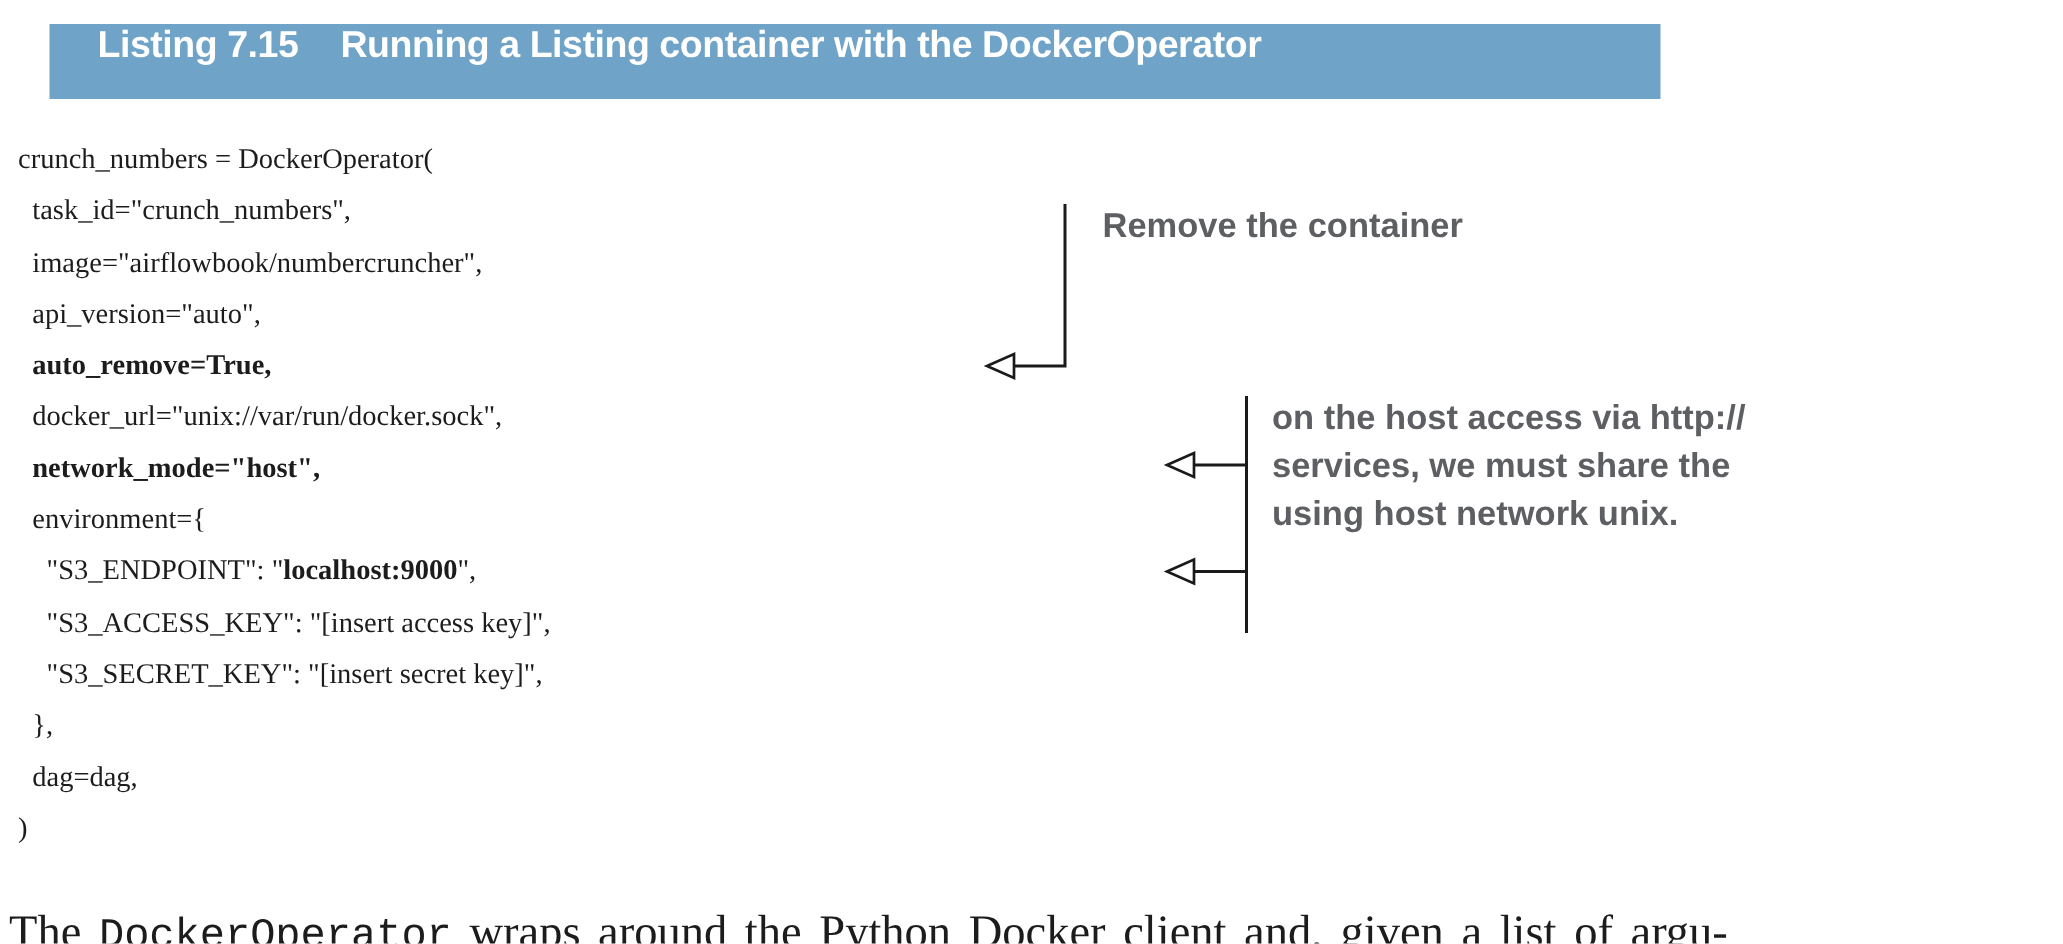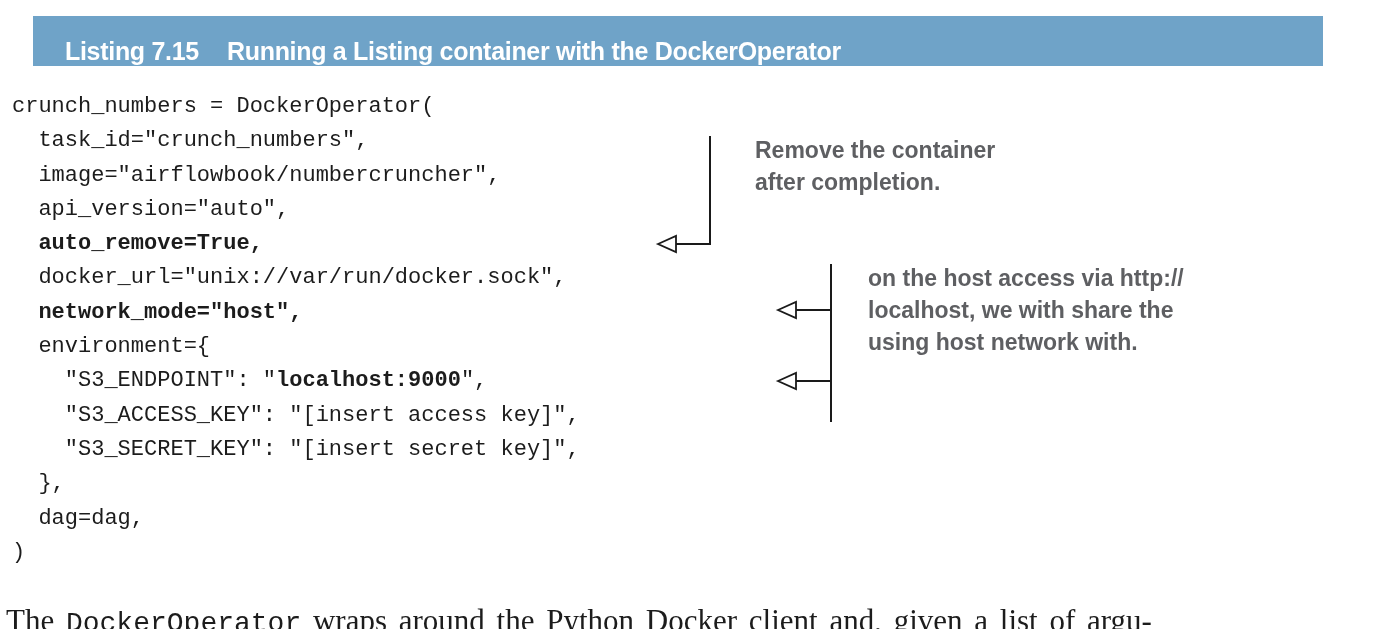--- a/index.html
+++ b/index.html
@@ -6,49 +6,48 @@
   html, body { width:1375px; height:629px; }
   body {
     background:#ffffff;
     overflow:hidden;
     position:relative;
     font-family:"Liberation Sans", sans-serif;
   }
   .listing-bar {
     position:absolute;
     left:33px; top:16px;
-    width:1290px; height:50px;
+    width:1074px; height:50px;
     background:var(--listing_bar, #6FA3C8);
     color:var(--listing_text, #ffffff);
     display:flex;
-    align-items:flex-end;
+    align-items:flex-start;
     font-weight:bold;
     font-size:25px;
     letter-spacing:-0.3px;
   }
   .listing-bar .label { margin-left:32px; white-space:nowrap; }
   .listing-bar .title { margin-left:28px; white-space:nowrap; }
   pre.code {
     position:absolute;
     left:12px; top:90px;
-    font-family:Liberation Mono, monospace;
-    font-size:22px;
+    font-family:Liberation Serif, serif;
+    font-size:19px;
     line-height:34.3px;
     color:var(--code_text, #1c1c1c);
     white-space:pre;
   }
   pre.code .b { font-weight:bold; }
   .ann {
     position:absolute;
     font-weight:bold;
     font-size:23px;
     line-height:32px;
     color:var(--annotation_text, #5e5f62);
     white-space:nowrap;
-    margin-left:20px;
   }
   #ann1 { left:735px; top:134px; }
   #ann2 { left:848px; top:262px; }
   .vsep {
     position:absolute;
     left:830px; top:264px;
     width:2px; height:158px;
     background:var(--arrow, #1a1a1a);
   }
   .arrow-svg { position:absolute; overflow:visible; }
@@ -78,33 +77,32 @@
 </div>
 
 <pre class="code" id="code"><div><span>crunch_numbers = DockerOperator(</span></div><div><span>  task_id="crunch_numbers",</span></div><div><span>  image="airflowbook/numbercruncher",</span></div><div><span>  api_version="auto",</span></div><div><span class="b">  auto_remove=True,</span></div><div><span>  docker_url="unix://var/run/docker.sock",</span></div><div><span class="b">  network_mode="host",</span></div><div><span>  environment={</span></div><div><span>    "S3_ENDPOINT": "</span><span class="b">localhost:9000</span><span>",</span></div><div><span>    "S3_ACCESS_KEY": "[insert access key]",</span></div><div><span>    "S3_SECRET_KEY": "[insert secret key]",</span></div><div><span>  },</span></div><div><span>  dag=dag,</span></div><div><span>)</span></div></pre>
 
 <svg class="arrow-svg" style="left:648px; top:130px;" width="72" height="126" viewBox="0 0 72 126">
   <path class="arrow-line" d="M62,6 V114 H28"></path>
   <polygon class="arrow-head" points="10,114 28,106 28,122"></polygon>
 </svg>
 <div class="ann" id="ann1">
     <div>Remove the container</div>
-    <div>after completion.</div>
   </div>
 
 <div class="vsep"></div>
 <svg class="arrow-svg" style="left:770px; top:297px;" width="64" height="26" viewBox="0 0 64 26">
   <path class="arrow-line" d="M62,13 H26"></path>
   <polygon class="arrow-head" points="8,13 26,5 26,21"></polygon>
 </svg>
 <svg class="arrow-svg" style="left:770px; top:368px;" width="64" height="26" viewBox="0 0 64 26">
   <path class="arrow-line" d="M62,13 H26"></path>
   <polygon class="arrow-head" points="8,13 26,5 26,21"></polygon>
 </svg>
 <div class="ann" id="ann2">
     <div>on the host access via http://</div>
-    <div>localhost, we with share the</div>
-    <div>using host network with.</div>
+    <div>services, we must share the</div>
+    <div>using host network unix.</div>
   </div>
 
 <p class="bodytext">
   <span>The </span><span class="mono">DockerOperator</span><span> wraps around the Python Docker client and, given a list of argu-</span>
 </p>
 
 </body></html>

